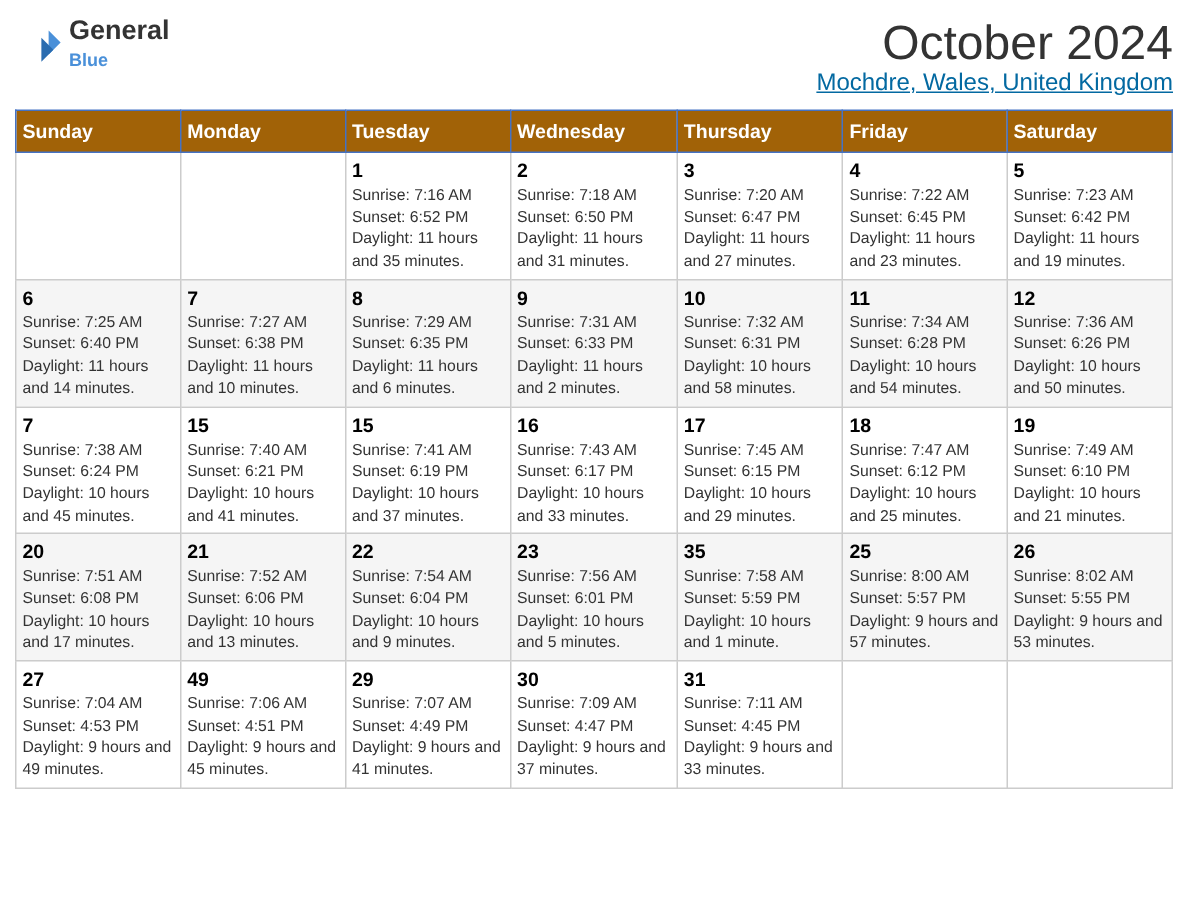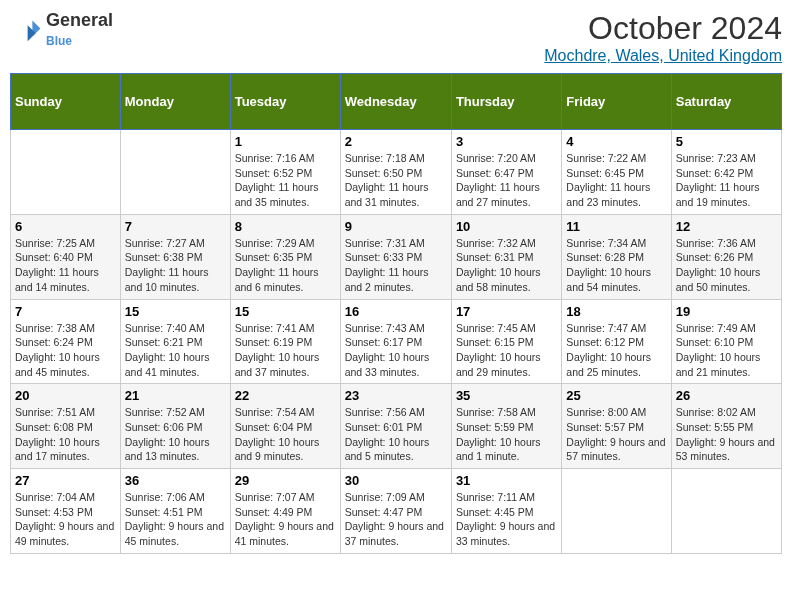--- a/index.html
+++ b/index.html
@@ -47,23 +47,23 @@
       font-size: 16px;
       color: #0369a1;
       text-decoration: underline;
     }
     table {
       width: 100%;
       border-collapse: collapse;
       font-size: 11px;
     }
     thead tr th {
-      background-color: #4d7c0f;
+      background-color: #a16207;
       color: #fff;
-      padding: 20px 4px;
+      padding: 6px 4px;
       text-align: left;
       font-size: 13px;
       font-weight: bold;
       border: 1px solid #4472c4;
     }
     tbody tr td {
       border: 1px solid #ccc;
       vertical-align: top;
       padding: 4px;
       min-height: 80px;
@@ -237,21 +237,21 @@
           <span class="day-number">26</span>
           <div class="day-info">Sunrise: 8:02 AM<br>Sunset: 5:55 PM<br>Daylight: 9 hours and 53 minutes.</div>
         </td>
       </tr>
       <tr>
         <td>
           <span class="day-number">27</span>
           <div class="day-info">Sunrise: 7:04 AM<br>Sunset: 4:53 PM<br>Daylight: 9 hours and 49 minutes.</div>
         </td>
         <td>
-          <span class="day-number">36</span>
+          <span class="day-number">49</span>
           <div class="day-info">Sunrise: 7:06 AM<br>Sunset: 4:51 PM<br>Daylight: 9 hours and 45 minutes.</div>
         </td>
         <td>
           <span class="day-number">29</span>
           <div class="day-info">Sunrise: 7:07 AM<br>Sunset: 4:49 PM<br>Daylight: 9 hours and 41 minutes.</div>
         </td>
         <td>
           <span class="day-number">30</span>
           <div class="day-info">Sunrise: 7:09 AM<br>Sunset: 4:47 PM<br>Daylight: 9 hours and 37 minutes.</div>
         </td>

